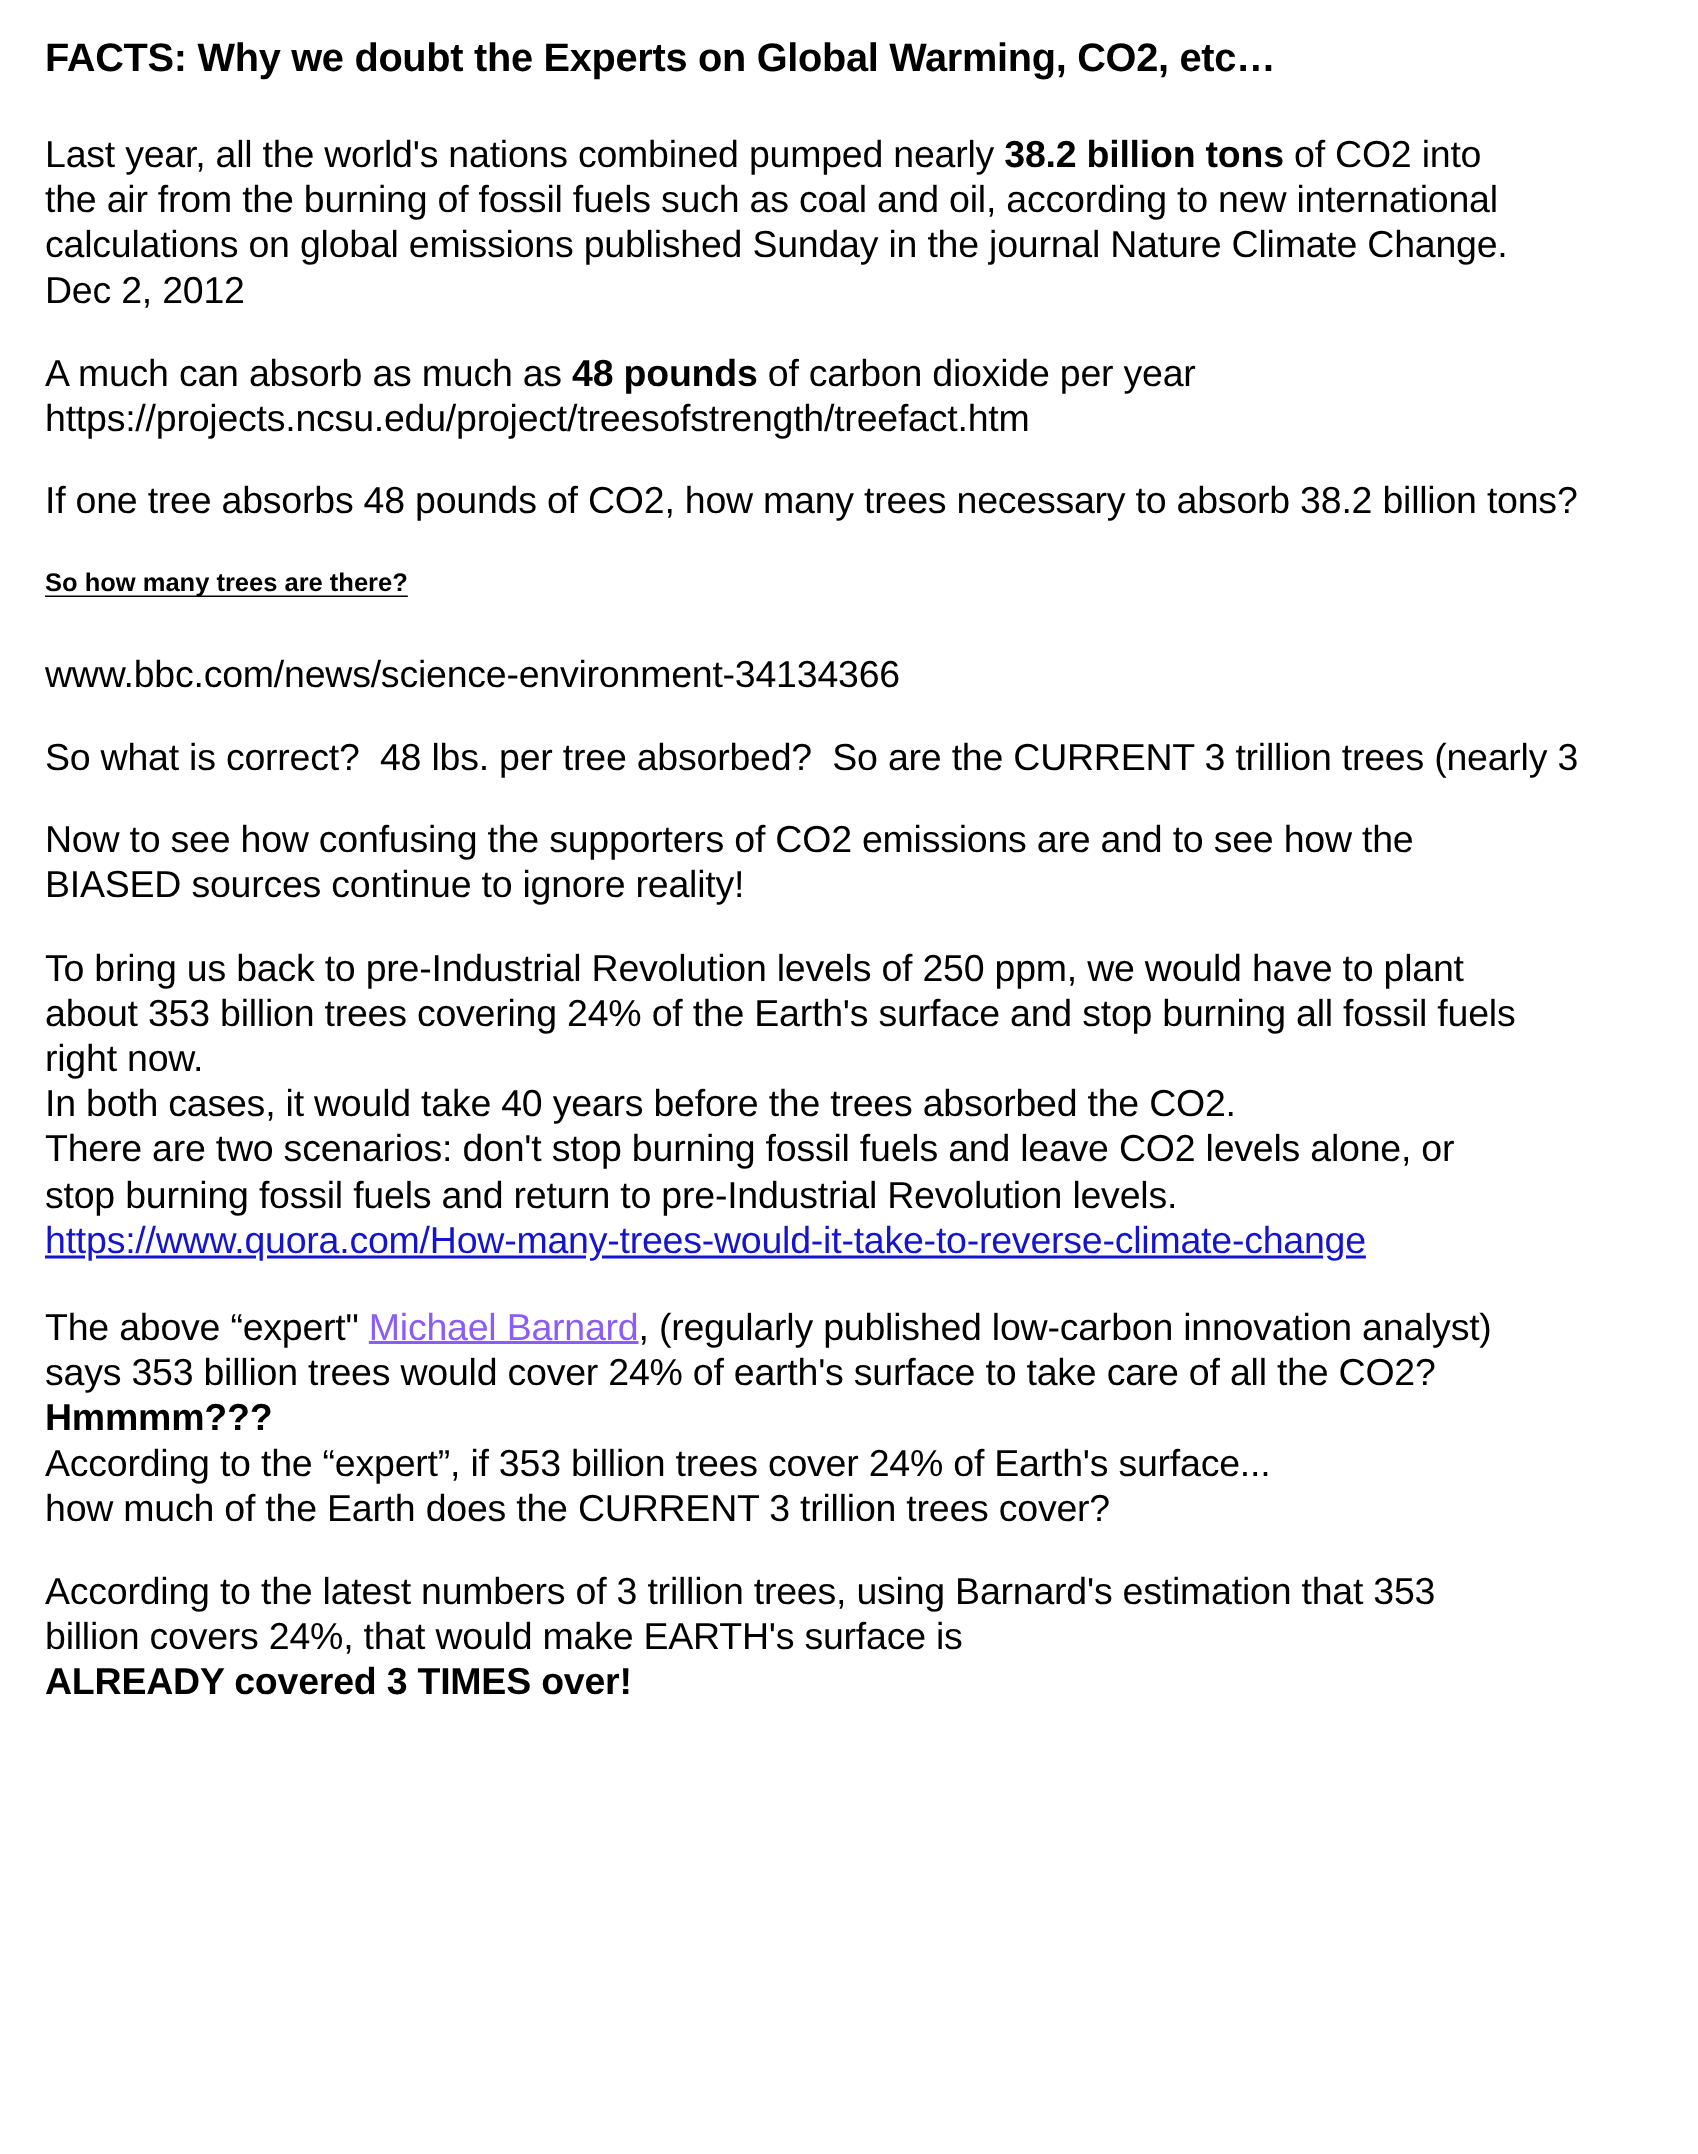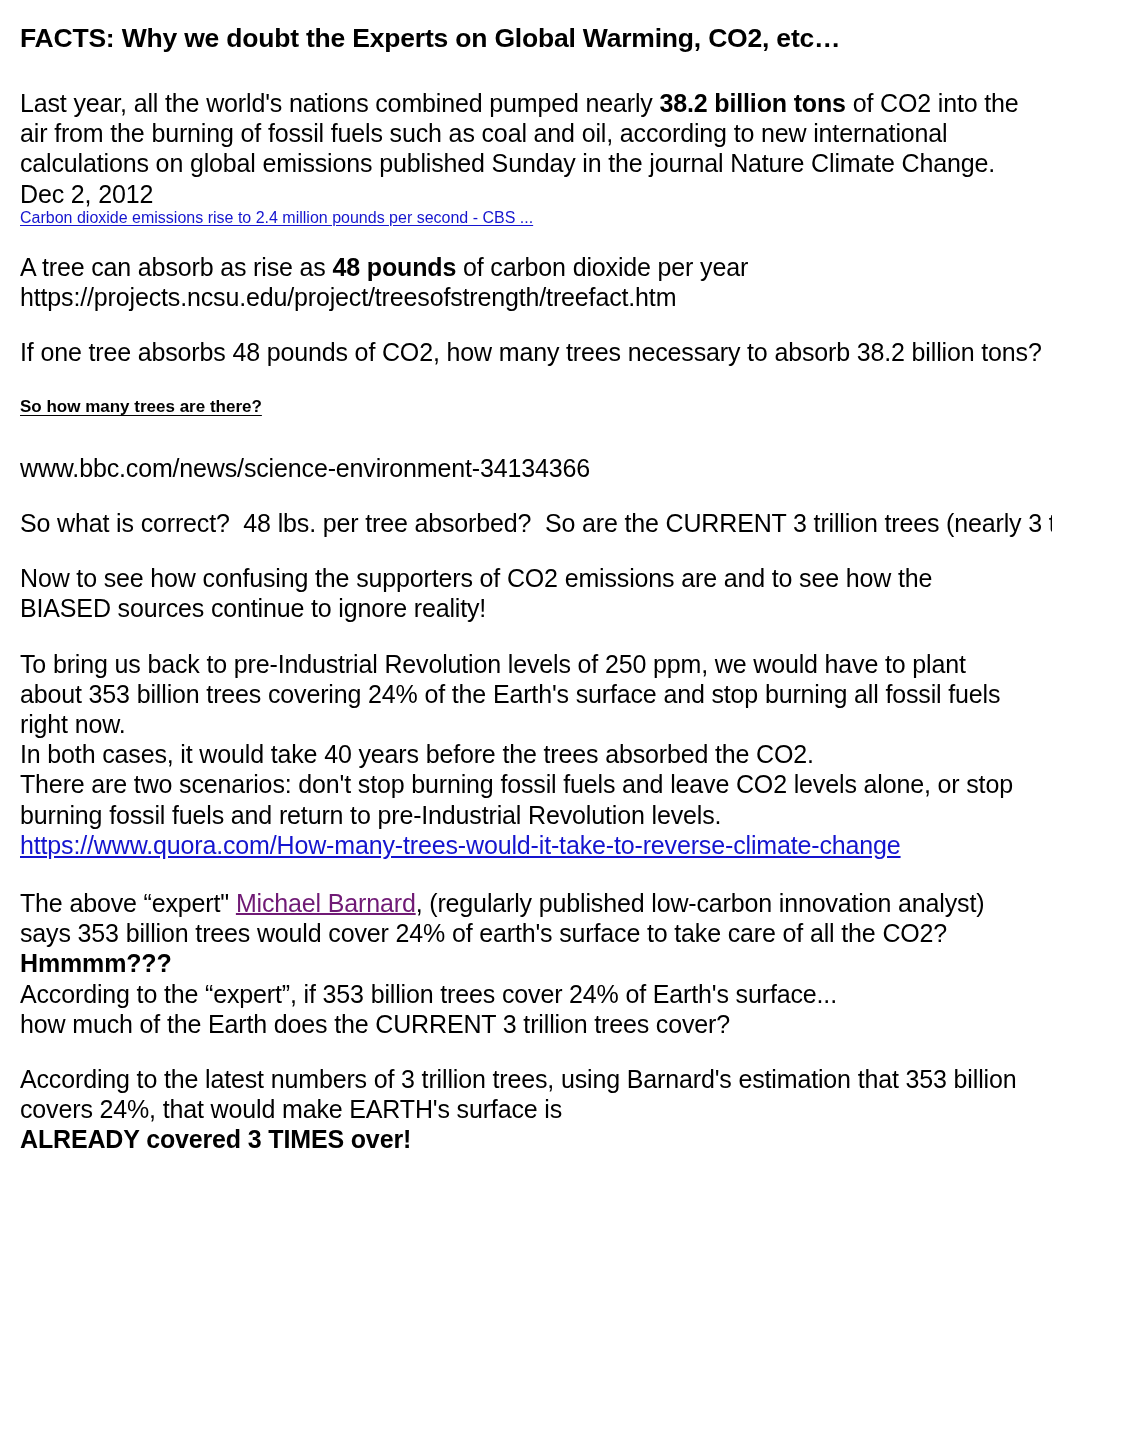--- a/index.html
+++ b/index.html
@@ -13,21 +13,21 @@
     font-family: "Liberation Sans", sans-serif;
     color: #000000;
     -webkit-font-smoothing: antialiased;
   }
   #page {
     position: relative;
     width: 1052px;
     height: 1436px;
     background: #ffffff;
     box-sizing: border-box;
-    padding: 22px 30px 0 20px;
+    padding: 22px 30px 0 30px;
     overflow: hidden;
   }
   .doc-title {
     font-size: 26.5px;
     font-weight: bold;
     line-height: 32px;
     letter-spacing: -0.2px;
     margin: 0 0 0 0;
     white-space: nowrap;
   }
@@ -41,21 +41,21 @@
   .gap-md { height: 25px; }
   .gap-title { height: 34px; }
   b, .b { font-weight: bold; }
   .link {
     color: #1414cf;
     text-decoration: underline;
     text-underline-offset: 2px;
     cursor: pointer;
   }
   .link-inline {
-    color: #701a75;
+    color: #8b5cf6;
     text-decoration: underline;
     text-underline-offset: 1px;
     cursor: pointer;
   }
   .heading-ul {
     font-size: 17px;
     line-height: 30.2px;
     font-weight: bold;
     text-decoration: underline;
     text-underline-offset: 3px;
@@ -67,25 +67,24 @@
 </head>
 <body>
 
 <div id="page">
 
   <h1 class="doc-title"><span>FACTS: Why we doubt the Experts on Global Warming, CO2, etc…</span></h1>
 
   <div class="gap-title"></div>
 
   <p class="para"><span>Last year, all the world's nations combined pumped nearly </span><b>38.2 billion tons</b><span> of CO2 into the air from the burning of fossil fuels such as coal and oil, according to new international calculations on global emissions published Sunday in the journal Nature Climate Change. Dec 2, 2012</span></p>
-  <span class="link">Carbon dioxide emissions rise to 2.4 million pounds per second - CBS ...</span>
 
   <div class="gap-md"></div>
 
-  <p class="para"><span>A tree can absorb as rise as </span><b>48 pounds</b><span> of carbon dioxide per year</span><br><span>https://projects.ncsu.edu/project/treesofstrength/treefact.htm</span></p>
+  <p class="para"><span>A much can absorb as much as </span><b>48 pounds</b><span> of carbon dioxide per year</span><br><span>https://projects.ncsu.edu/project/treesofstrength/treefact.htm</span></p>
 
   <div class="gap-md"></div>
 
   <p class="para sp"><span class="sp">If one tree absorbs 48 pounds of CO2, how many trees necessary to absorb 38.2 billion tons?   38.2 billion tons is </span></p>
 
   <div class="gap-md"></div>
 
   <div>
     <span class="heading-ul">So how many trees are there?</span>
     <p class="para"><br><span>www.bbc.com/news/science-environment-34134366</span></p>

